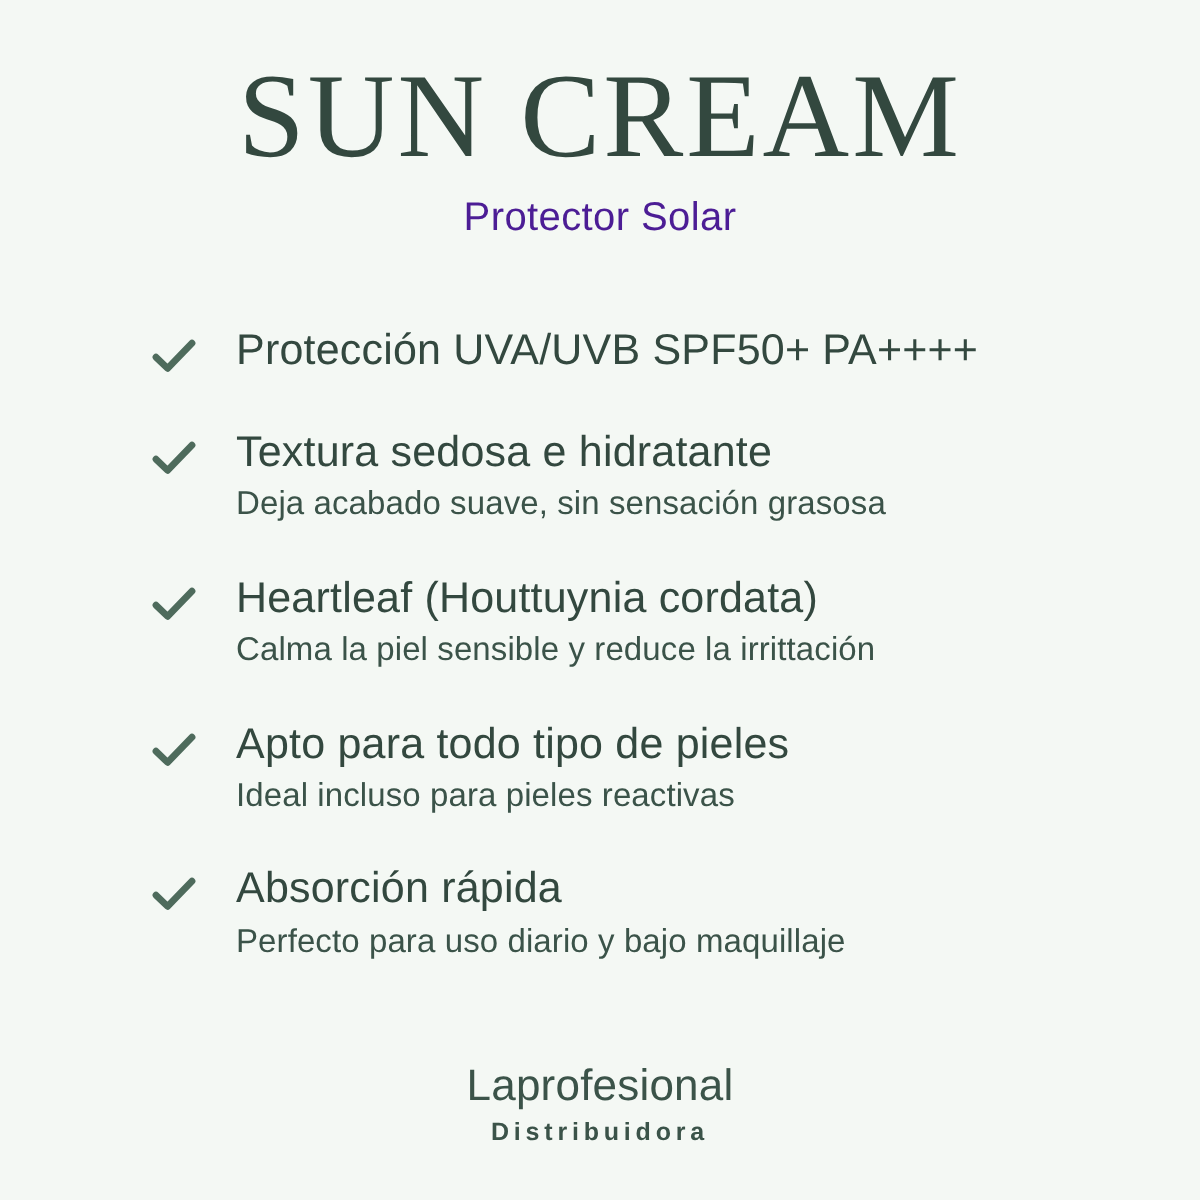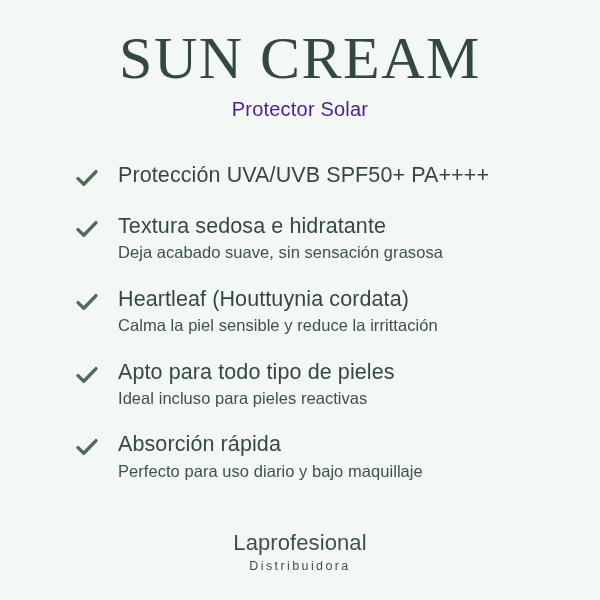--- a/index.html
+++ b/index.html
@@ -106,21 +106,21 @@
   }
   .brand-name {
     font-size: 22px;
     font-weight: 400;
     letter-spacing: 0.1px;
     color: #3b5349;
     line-height: 1.1;
   }
   .brand-sub {
     font-size: 12.5px;
-    font-weight: 400;
+    font-weight: 700;
     letter-spacing: 2.4px;
     color: #3b5349;
     margin-top: 5px;
     line-height: 1.1;
   }
 </style>
 </head>
 <body>
 
 <div class="poster">

